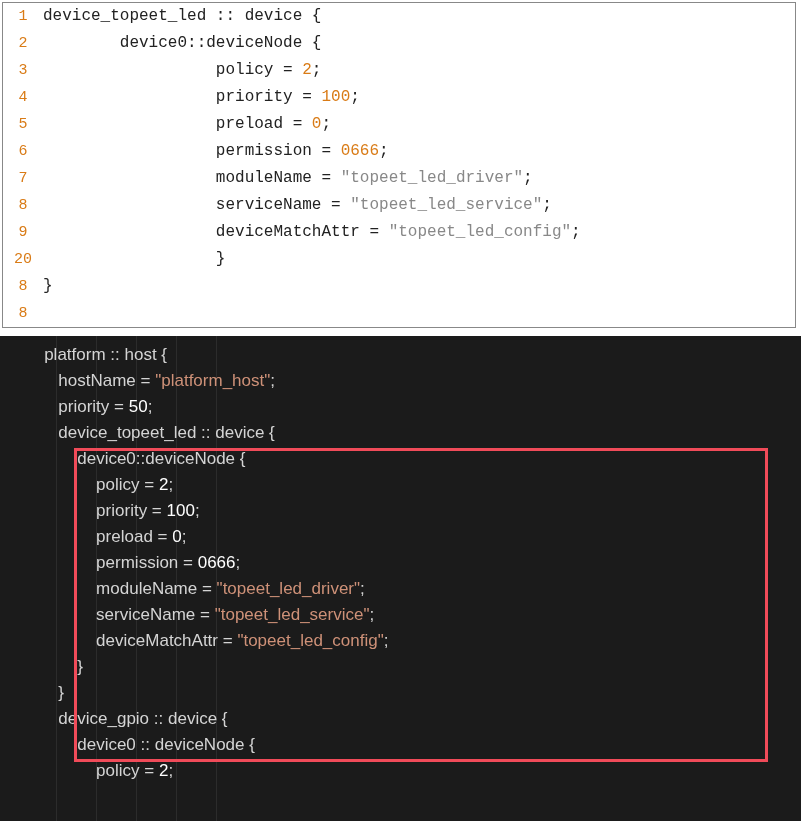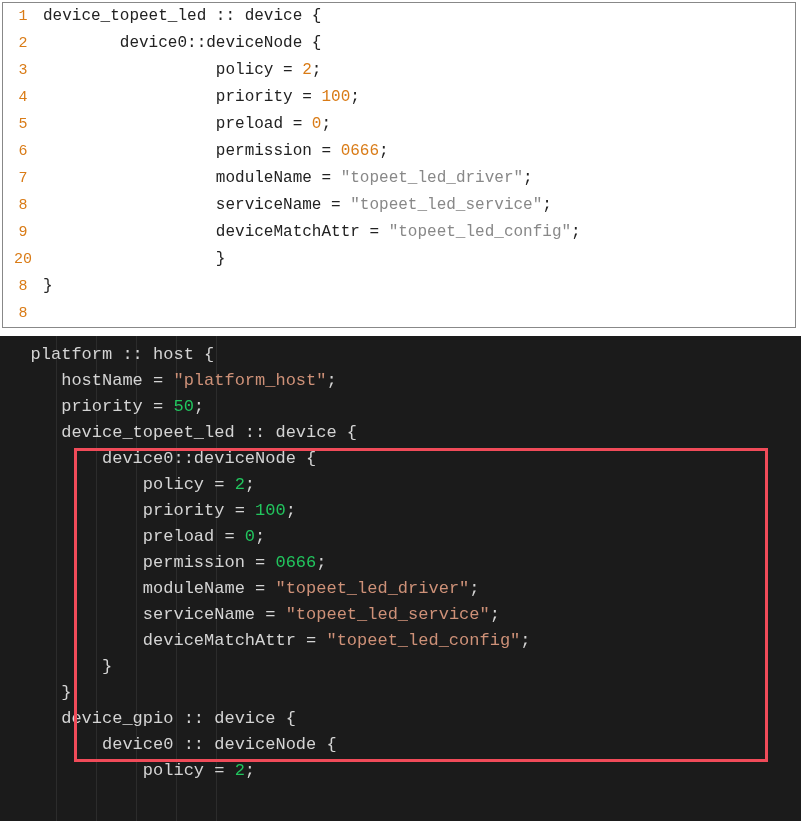--- a/index.html
+++ b/index.html
@@ -54,25 +54,25 @@
     font-family:Consolas,"Courier New",monospace;
     font-size:17px;
     line-height:26px;
     overflow:hidden;
     box-sizing:border-box;
   }
   .rulers{position:absolute;inset:0;pointer-events:none}
   .rulers div{position:absolute;top:0;bottom:0;width:1px;background:#2c2c2c}
   .codeblock{
     position:absolute;
-    left:0;top:6px;right:0;
+    left:30px;top:6px;right:0;
     white-space:pre;
-    font-family:Liberation Mono, monospace;
+    font-family:Liberation Sans, sans-serif;
   }
-  .dnum{color:#22c55e}
+  .dnum{color:#ffffff}
   .dstr{color:#ce9178}
   .hilite{
     position:absolute;
     left:74px;top:112px;
     width:694px;height:314px;
     border:3px solid #f04b59;
     box-sizing:border-box;
     background:transparent;
     pointer-events:none;
   }

